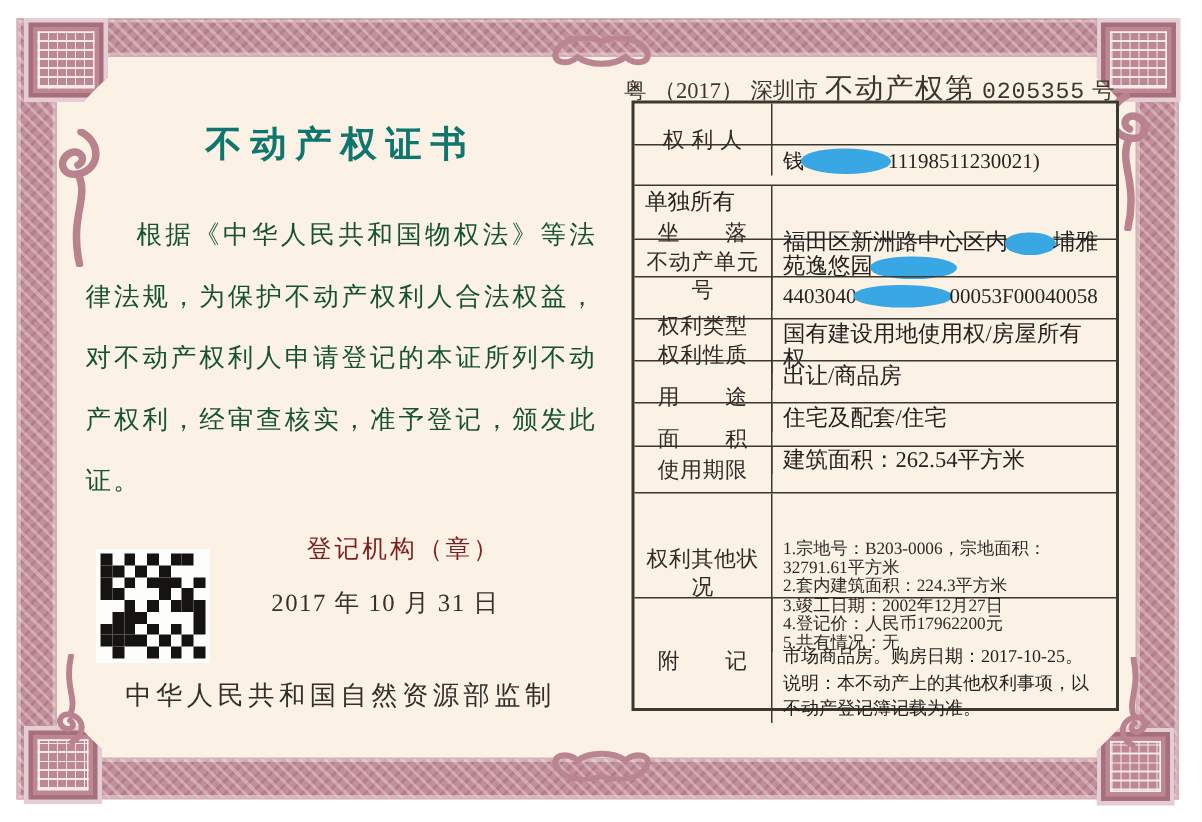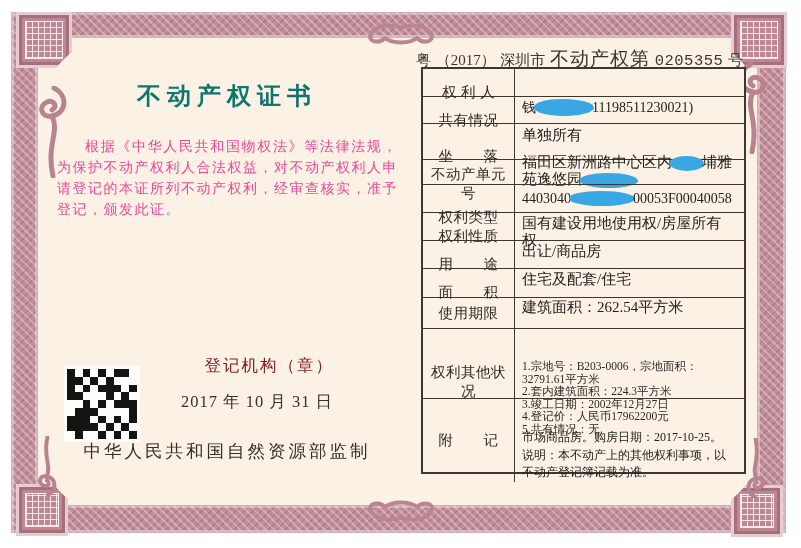--- a/index.html
+++ b/index.html
@@ -34,32 +34,32 @@
   .fl-tr{right:33px;top:62px;transform:scaleX(-1);}
   .fl-bl{left:33px;bottom:52px;transform:scaleY(-1);height:60px;}
   .fl-br{right:31px;bottom:50px;transform:scale(-1,-1);height:60px;}
   .center-orn{position:absolute;color:#bb8491;}
   .orn-top{left:50%;top:24px;transform:translateX(-50%);}
   .orn-bottom{left:50%;bottom:27px;transform:translateX(-50%) scaleY(-1);}
 
   
   .title{position:absolute;left:57px;top:80px;width:340px;text-align:center;
     font-size:24px;font-weight:bold;letter-spacing:6px;color:#0f766e;}
-  .statement{position:absolute;left:57px;top:136px;width:341px;font-size:14px;
-    line-height:21px;text-align:justify;text-indent:2em;color:#ec4899;letter-spacing:1.5px;}
+  .statement{position:absolute;left:57px;top:136px;width:341px;font-size:17px;
+    line-height:41px;text-align:justify;text-indent:2em;color:#14532d;letter-spacing:1.5px;}
   .qr{position:absolute;left:64px;top:366px;width:76px;height:76px;background:#fdfdfb;
     padding:3px;box-sizing:border-box;}
   .qr-grid{display:grid;width:70px;height:70px;grid-template-columns:repeat(9,1fr);grid-template-rows:repeat(9,1fr);}
   .qr-grid i{display:block;}
   .qr-grid i.b{background:#161412;}
   .seal-label{position:absolute;left:57px;top:355px;width:277px;text-align:right;
     font-size:16.5px;letter-spacing:2px;color:#7f1d1d;}
   .issue-date{position:absolute;left:57px;top:391px;width:276px;text-align:right;
     font-size:16.5px;letter-spacing:1px;color:#35312d;}
-  .footer-line{position:absolute;left:57px;top:439px;width:340px;text-align:center;
+  .footer-line{position:absolute;left:57px;top:451px;width:340px;text-align:center;
     font-size:17.5px;letter-spacing:3px;color:#322e2a;}
 
   
   .hdr{position:absolute;left:416px;top:46px;width:327px;display:flex;align-items:baseline;
     justify-content:space-between;font-size:15px;color:#3a352f;}
   .hdr .series{font-size:19px;font-weight:normal;letter-spacing:1px;}
   .hdr .num{font-family:Liberation Mono, monospace;font-size:15.5px;letter-spacing:.5px;}
 
   
   .tbl{position:absolute;left:421px;top:67px;width:325px;height:407px;border:2px solid #3a3833;
@@ -213,21 +213,20 @@
   </div>
 
   <div class="tbl">
     <div class="trow">
       <div class="tlabel">权 利 人</div>
       <div class="tvalue">
           <span class="nowrap"><span>钱</span><span class="redact rw-name"></span><span>11198511230021)</span></span>
         </div>
     </div>
     <div class="trow">
-      <div class="tlabel">共有情况</div>
       <div class="tvalue">单独所有</div>
     </div>
     <div class="trow">
       <div class="tlabel">坐　　落</div>
       <div class="tvalue">
           <span style="line-height:16px;"><span>福田区新洲路中心区内</span><span class="redact rw-addr1"></span><span>埔雅苑逸悠园</span><span class="redact rw-addr2"></span></span>
         </div>
     </div>
     <div class="trow">
       <div class="tlabel">不动产单元号</div>

